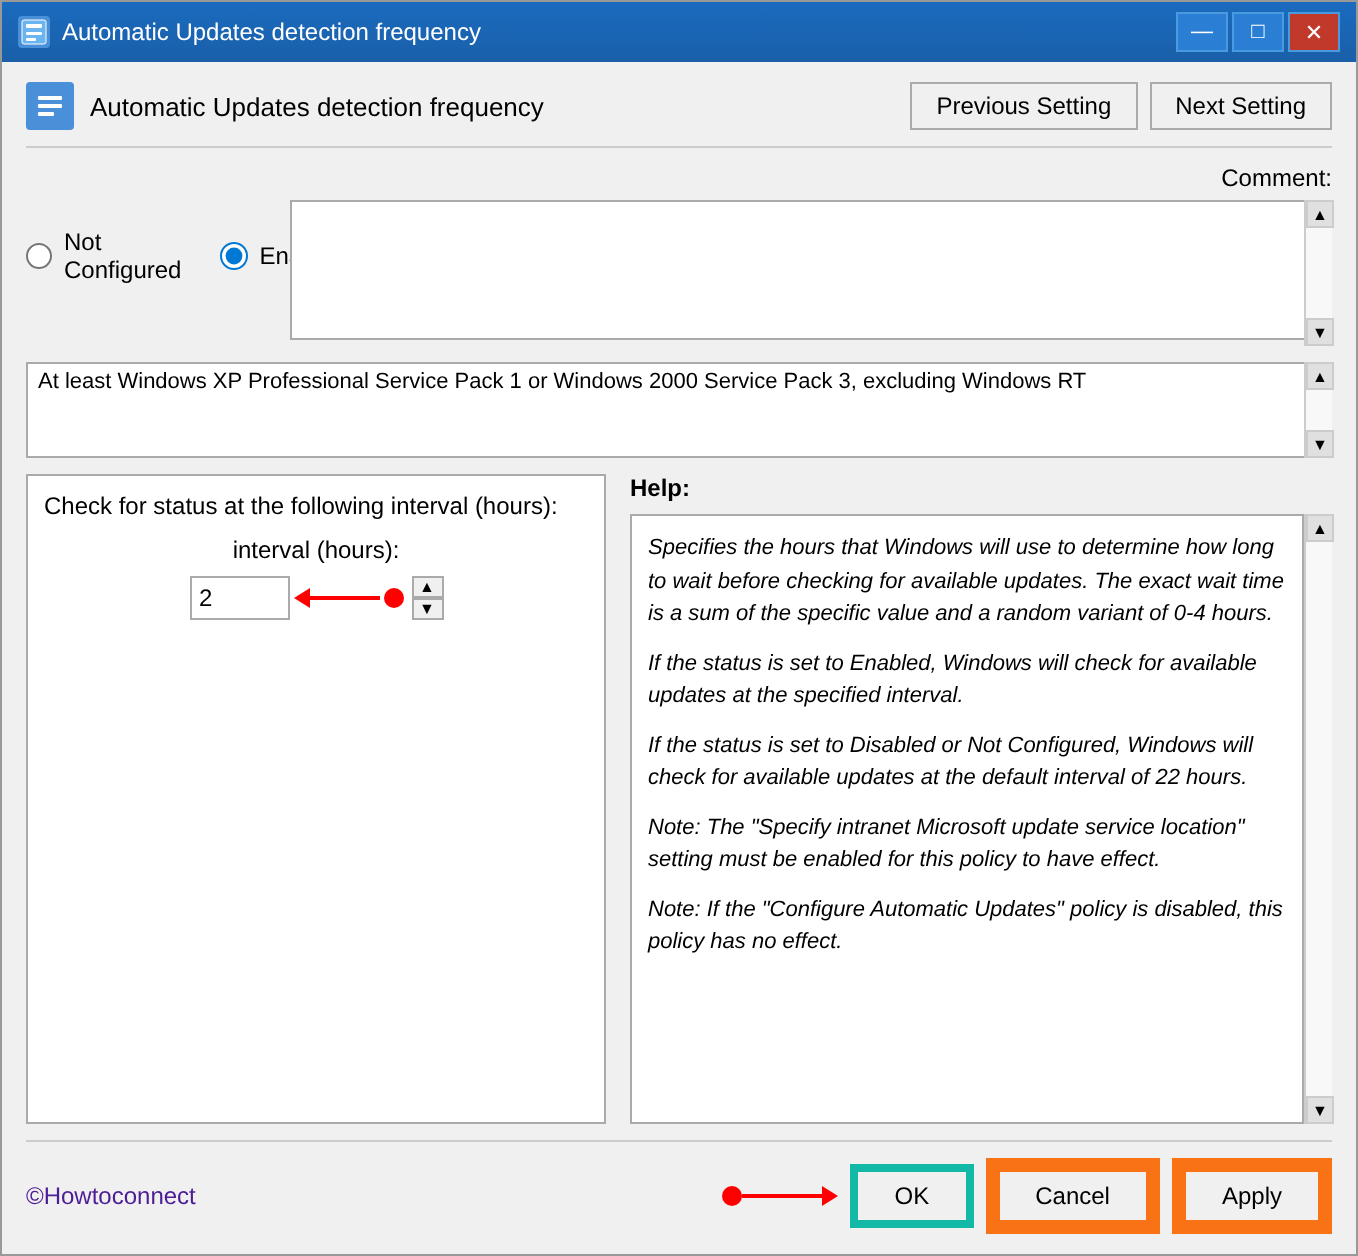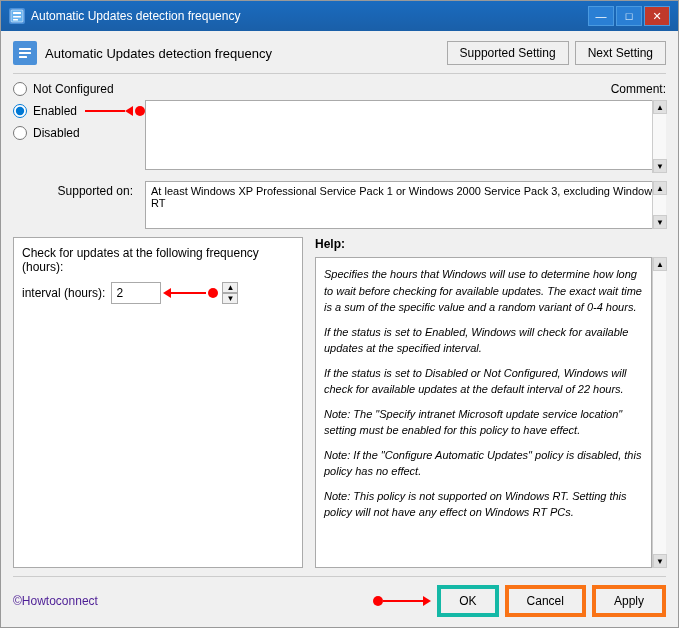--- a/index.html
+++ b/index.html
@@ -111,22 +111,21 @@
       cursor: pointer;
       font-size: 12px;
     }
     .middle-section {
       display: flex;
       gap: 12px;
       flex-shrink: 0;
     }
     .radio-group {
       display: flex;
-      flex-direction: column;
-      gap: 8px;
+      gap: 18px;
       width: 120px;
       flex-shrink: 0;
     }
     .radio-item {
       display: flex;
       align-items: center;
       gap: 6px;
       cursor: pointer;
     }
     .radio-input {
@@ -202,20 +201,21 @@
       gap: 8px;
     }
     .options-box-title {
       font-size: 12px;
     }
     .interval-row {
       display: flex;
       align-items: center;
       gap: 6px;
       font-size: 12px;
+      flex-direction: column;
     }
     .interval-input-wrap {
       display: flex;
       align-items: center;
       gap: 4px;
     }
     .interval-input {
       width: 50px;
       height: 22px;
       border: 1px solid #aaa;
@@ -273,21 +273,21 @@
       font-size: 12px;
     }
     .footer-buttons {
       display: flex;
       gap: 6px;
       align-items: center;
     }
     .footer-btn {
       padding: 5px 18px;
       background: #f0f0f0;
-      border: 4px solid #f97316;
+      border: 7px solid #f97316;
       cursor: pointer;
       font-size: 12px;
       min-width: 60px;
     }
     .footer-btn.ok-btn {
       border: 4px solid #14b8a6;
     }
     .scrollbar-stub {
       position: absolute;
       right: 0;
@@ -345,21 +345,21 @@
           <svg width="20" height="20" viewBox="0 0 20 20" fill="none">
             <rect x="2" y="2" width="16" height="16" rx="1" fill="#4a90d9"></rect>
             <rect x="4" y="5" width="12" height="2" fill="white" rx="0.5"></rect>
             <rect x="4" y="9" width="12" height="2" fill="white" rx="0.5"></rect>
             <rect x="4" y="13" width="8" height="2" fill="white" rx="0.5"></rect>
           </svg>
         </div>
         <span class="header-title">Automatic Updates detection frequency</span>
       </div>
       <div class="header-buttons">
-        <button class="nav-btn">Supported Setting</button>
+        <button class="nav-btn">Previous Setting</button>
         <button class="nav-btn">Next Setting</button>
       </div>
     </div>
 
     <div class="middle-section">
       <div class="radio-group">
         <label class="radio-item">
           <input type="radio" class="radio-input" name="config" style="">
           <span class="radio-label">Not Configured</span>
         </label>
@@ -387,38 +387,37 @@
           <div class="scrollbar-stub">
             <div class="scroll-arrow">▲</div>
             <div class="scroll-track"></div>
             <div class="scroll-arrow">▼</div>
           </div>
         </div>
       </div>
     </div>
 
     <div class="supported-section">
-      <span class="supported-label">Supported on:</span>
       <div style="position:relative;flex:1;">
         <div class="supported-text-box">
           <span>At least Windows XP Professional Service Pack 1 or Windows 2000 Service Pack 3, excluding Windows RT</span>
         </div>
         <div class="scrollbar-stub">
           <div class="scroll-arrow">▲</div>
           <div class="scroll-track"></div>
           <div class="scroll-arrow">▼</div>
         </div>
       </div>
     </div>
 
     <div class="main-panels">
 
       <div class="options-panel">
         <div class="options-box">
-          <span class="options-box-title">Check for updates at the following frequency (hours):</span>
+          <span class="options-box-title">Check for status at the following interval (hours):</span>
           <div class="interval-row">
             <span>interval (hours):</span>
             <div class="interval-input-wrap">
 
               <div style="display:flex;align-items:center;">
                 <input type="text" class="interval-input" value="2" style="">
                 <div style="display:flex;align-items:center;margin-left:2px;">
                   <div style="width:0;height:0;border-top:5px solid transparent;border-bottom:5px solid transparent;border-right:8px solid red;"></div>
                   <div style="width:35px;height:2px;background:red;"></div>
                   <div style="width:10px;height:10px;background:red;border-radius:50%;margin-left:2px;"></div>
@@ -435,21 +434,20 @@
 
       <div class="help-panel">
         <span class="panel-title">Help:</span>
         <div style="position:relative;flex:1;">
           <div class="help-box" style="position:absolute;top:0;left:0;right:14px;bottom:0;">
             <p>Specifies the hours that Windows will use to determine how long to wait before checking for available updates. The exact wait time is a sum of the specific value and a random variant of 0-4 hours.</p>
             <p>If the status is set to Enabled, Windows will check for available updates at the specified interval.</p>
             <p>If the status is set to Disabled or Not Configured, Windows will check for available updates at the default interval of 22 hours.</p>
             <p>Note: The "Specify intranet Microsoft update service location" setting must be enabled for this policy to have effect.</p>
             <p>Note: If the "Configure Automatic Updates" policy is disabled, this policy has no effect.</p>
-            <p>Note: This policy is not supported on Windows RT. Setting this policy will not have any effect on Windows RT PCs.</p>
           </div>
           <div class="scrollbar-stub" style="position:absolute;top:0;right:0;bottom:0;">
             <div class="scroll-arrow">▲</div>
             <div class="scroll-track"></div>
             <div class="scroll-arrow">▼</div>
           </div>
         </div>
       </div>
     </div>
 

